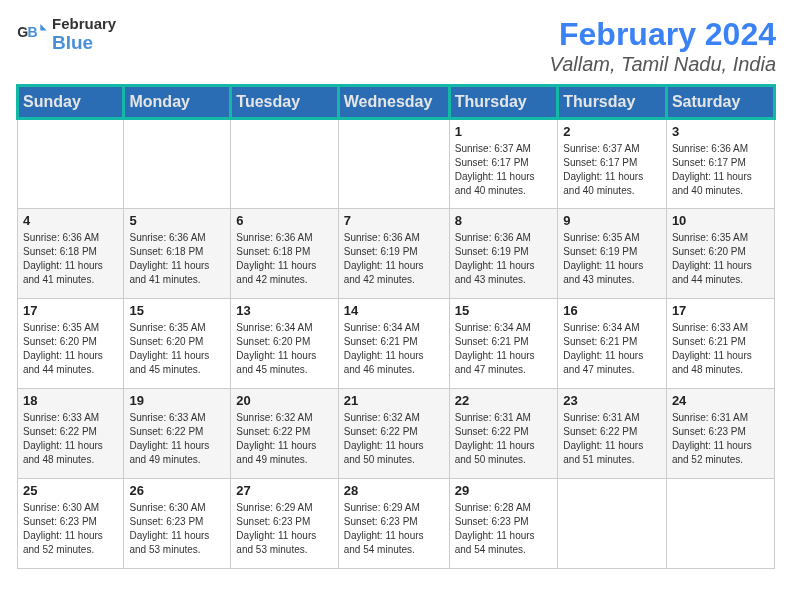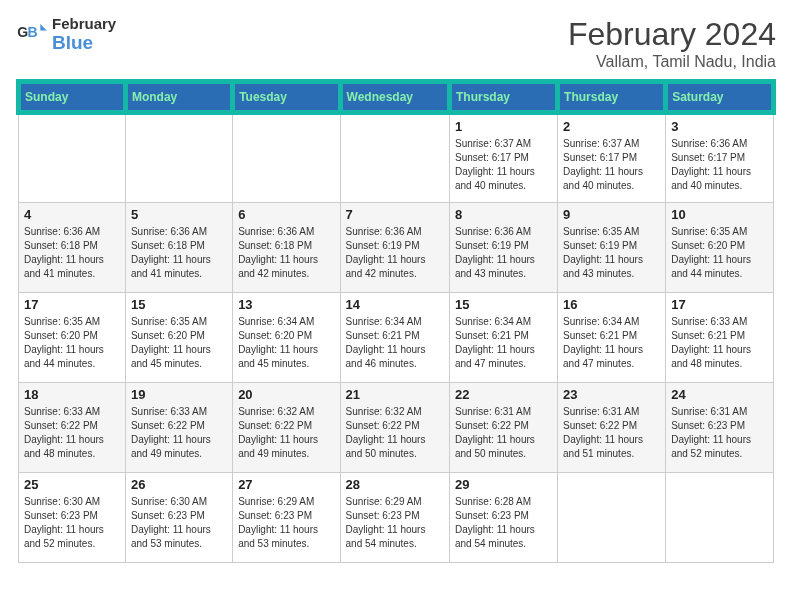--- a/index.html
+++ b/index.html
@@ -23,39 +23,40 @@
     }
     .logo-icon {
       width: 32px;
       height: 32px;
     }
     .title-area {
       text-align: right;
     }
     .month-year {
       font-size: 32px;
-      font-weight: normal;
-      color: #404040;
+      font-weight: bold;
+      color: #3b82f6;
     }
     .location {
-      font-size: 16px;
+      font-size: 20px;
       color: #555;
+      font-style: italic;
     }
     table {
       width: 100%;
       border-collapse: collapse;
       font-size: 10.5px;
     }
     thead tr th {
       background-color: #2a6db5;
-      color: #86efac;
+      color: #e5e5e5;
       padding: 6px 4px;
       text-align: left;
-      font-size: 12px;
-      border: 5px solid #14b8a6;
+      font-size: 16px;
+      border: 3px solid #14b8a6;
     }
     tbody tr td {
       border: 1px solid #ccc;
       vertical-align: top;
       padding: 4px 5px;
       height: 90px;
       width: 113px;
     }
     .day-num {
       font-weight: bold;

